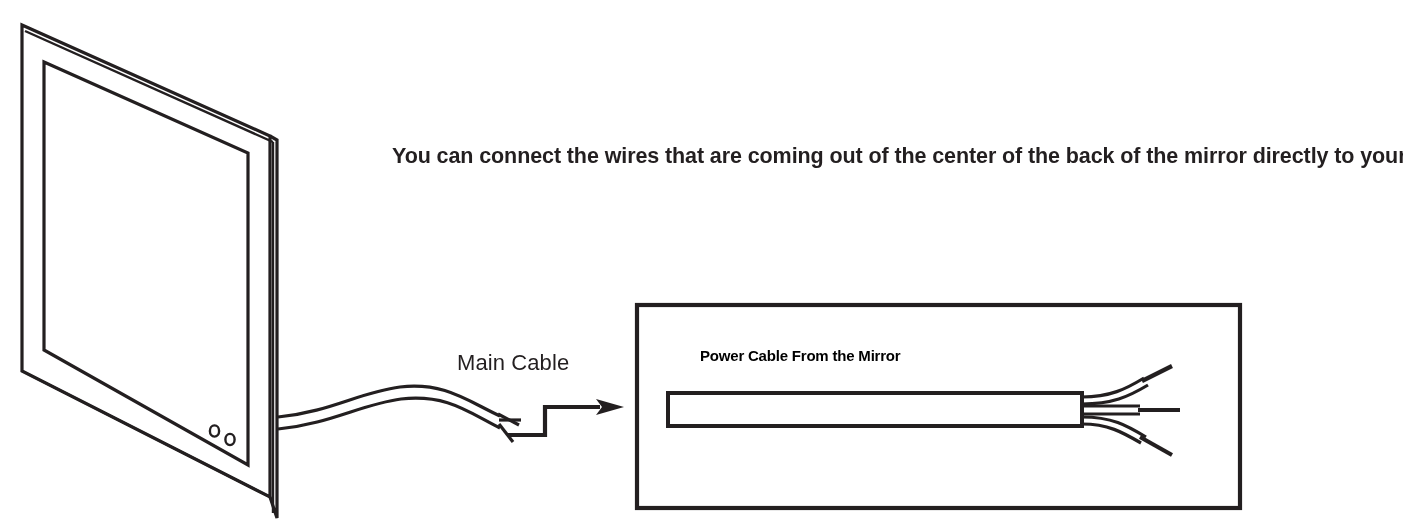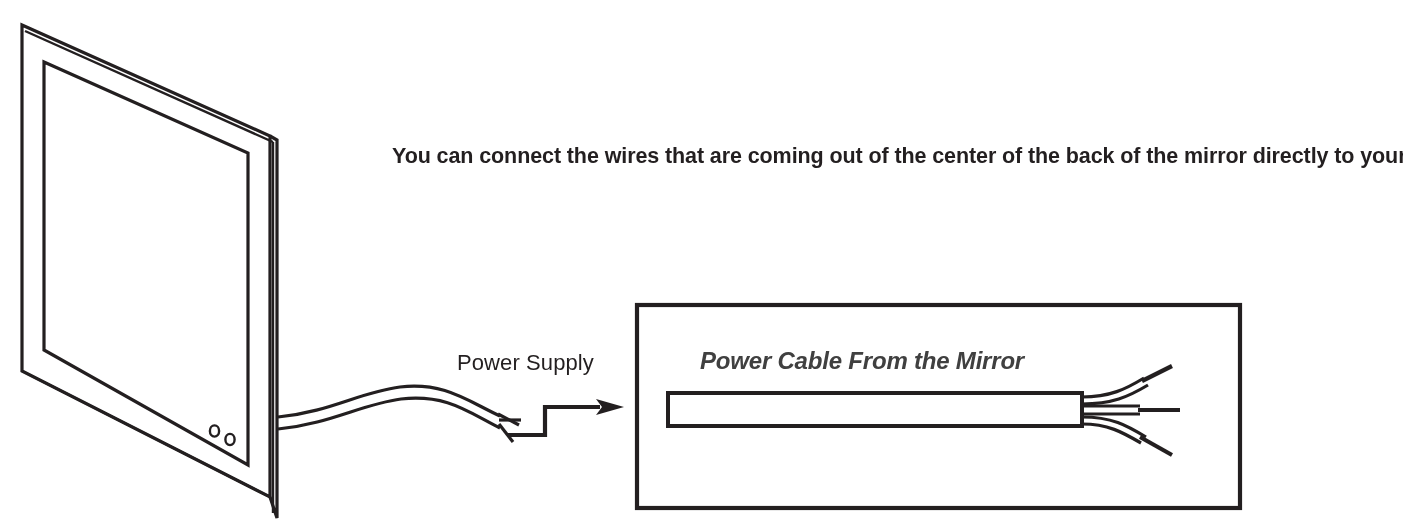--- a/index.html
+++ b/index.html
@@ -21,23 +21,22 @@
   #instruction-text{
     left:392px;top:141px;width:905px;
     font-size:21.5px;line-height:30px;font-weight:700;
     letter-spacing:-0.1px;color:#231f20;
   }
   #main-supply-label{
     left:457px;top:350px;font-size:22px;font-weight:400;color:#231f20;
     letter-spacing:0.1px;
   }
   #cable-title{
-    left:700px;top:347px;font-size:24px;font-weight:700;color:#404040;
+    left:700px;top:347px;font-size:15px;font-weight:700;color:#000000;
     letter-spacing:-0.2px;
-    font-style:italic;
   }
 </style>
 </head>
 <body>
 
 <div id="diagram-root">
 
   <svg class="layer" viewBox="0 0 1403 529">
 
     <g>
@@ -86,17 +85,17 @@
       <path class="stroke thick" d="M 1138,410 L 1180,410" stroke-width="6"></path>
 
       <path class="stroke med" d="M 1082,417 C 1112,417 1126,425 1146,437"></path>
       <path class="stroke med" d="M 1082,424 C 1108,424 1122,432 1141,443"></path>
       <path class="stroke thick" d="M 1140,437 L 1172,455" stroke-width="6"></path>
     </g>
   </svg>
 
   <div class="txt" id="instruction-text">You can connect the wires that are coming out of the center of the back of the mirror directly to your electrical connection box.</div>
 
-  <div class="txt" id="main-supply-label">Power Supply</div>
+  <div class="txt" id="main-supply-label">Main Cable</div>
 
   <div class="txt" id="cable-title">Power Cable From the Mirror</div>
 
 </div>
 
 </body></html>

